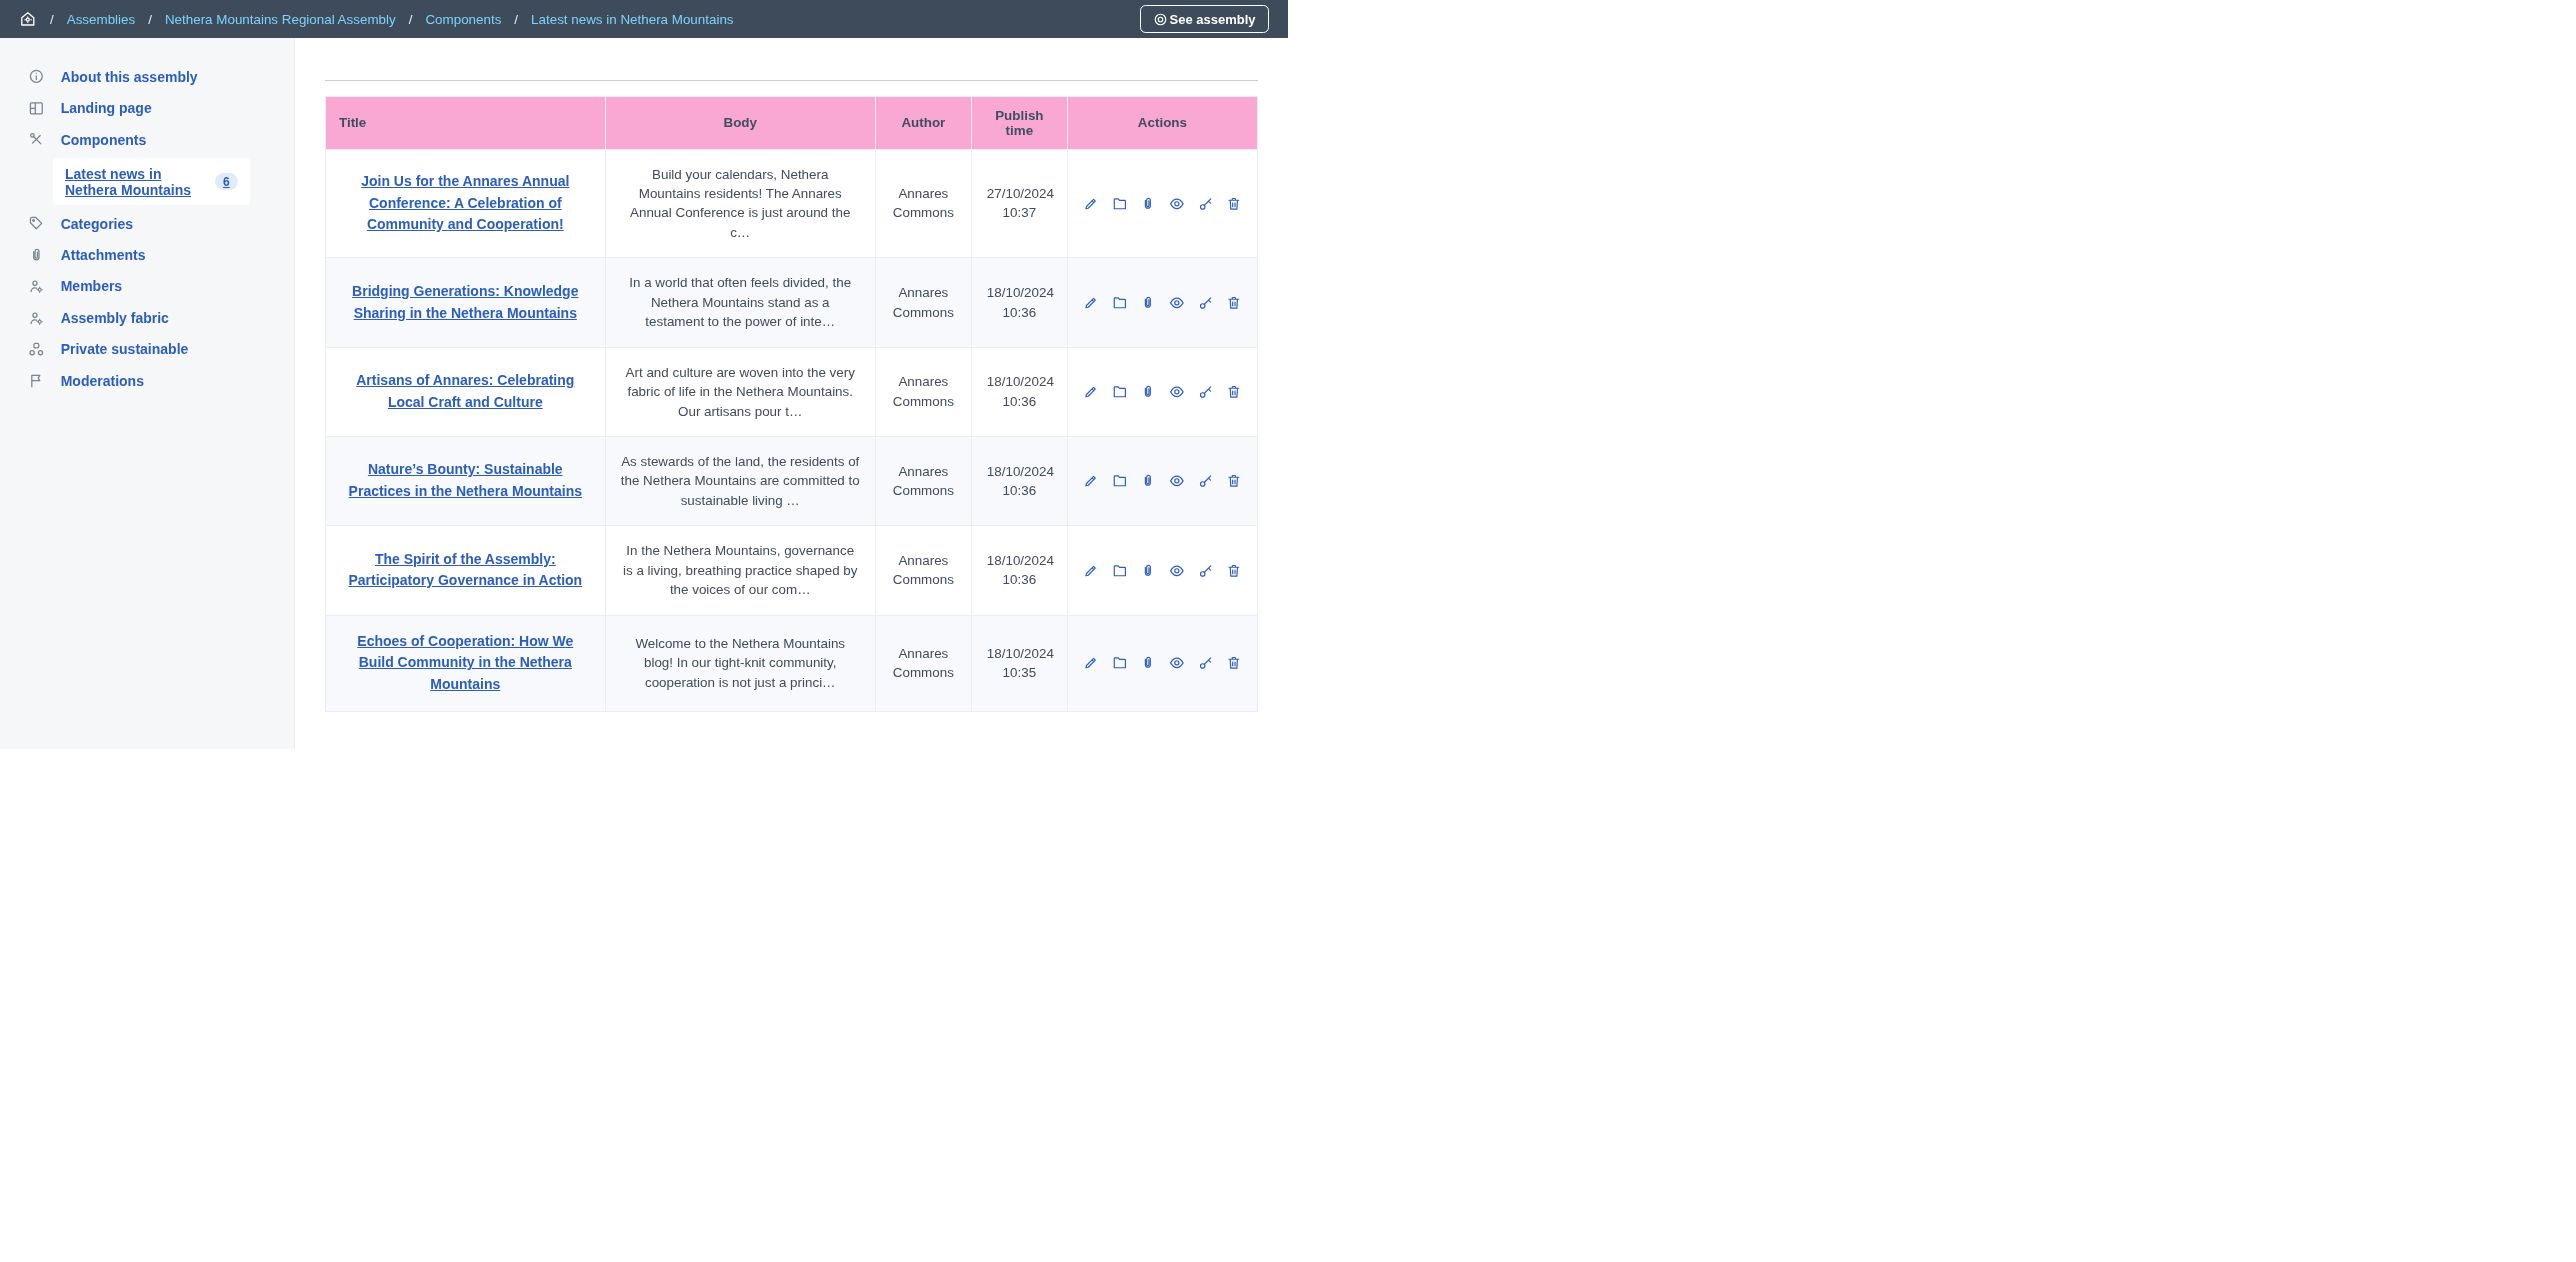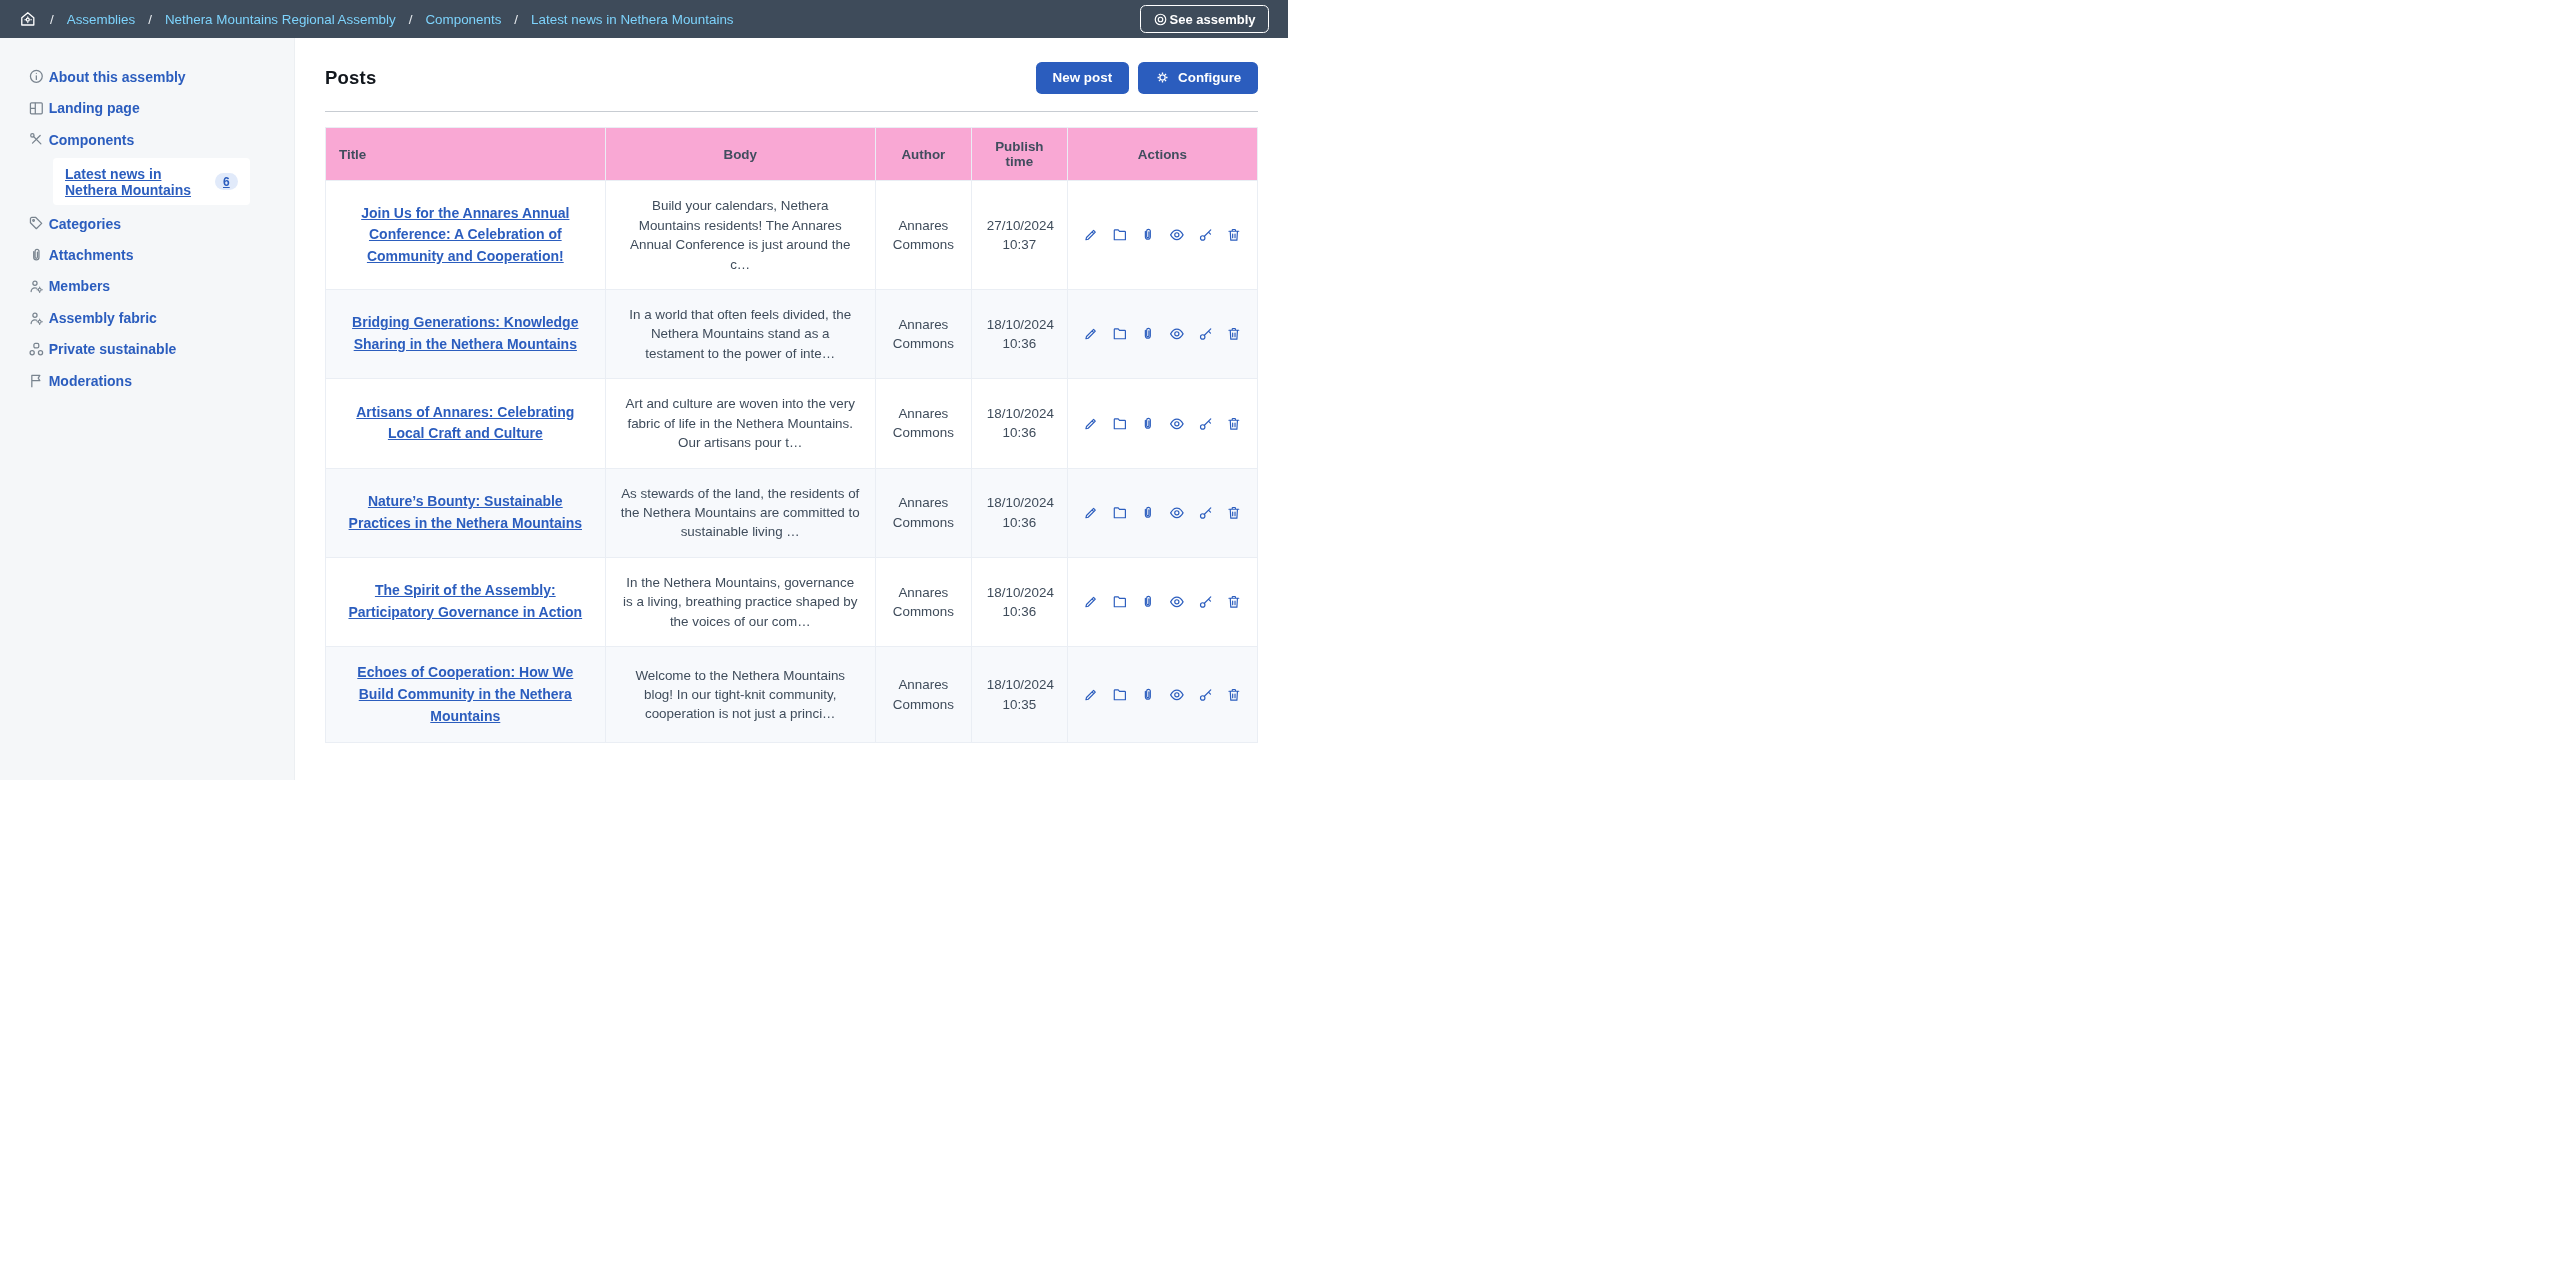--- a/index.html
+++ b/index.html
@@ -29,21 +29,21 @@
 
   
   .shell { display: flex; min-height: 594px; align-items: stretch; }
 
   
   .sidebar {
     width: 295px; flex: 0 0 295px; background: #f5f7f9;
     border-right: 0.9px solid #eceff2; padding: 23px 0 18.5px;
   }
   .side-item {
-    display: flex; align-items: center; gap: 4px;
+    display: flex; align-items: center; gap: 16px;
     padding: 7.4px 15px 7.4px 28px; cursor: pointer; text-decoration: none;
   }
   .side-item .s-icon { color: #79848f; flex: 0 0 auto; }
   .side-item .s-label { color: #2b5dbe; font-size: 14px; font-weight: 600; }
   .side-subitem {
     background: #fff; border-radius: 3.7px; margin: 2.8px 44px 2.8px 53px;
     padding: 7.4px 12px; display: flex; align-items: center; gap: 10.2px; cursor: pointer;
   }
   .side-subitem .sub-label {
     color: #2b5dbe; font-size: 14px; font-weight: 700; text-decoration: underline;
@@ -266,36 +266,20 @@
       <span class="s-icon">
           <svg width="16.7" height="16.7" viewBox="0 0 24 24">
             <use href="#i-flag"></use>
           </svg>
         </span>
       <span class="s-label">Moderations</span>
     </a>
   </aside>
 
   <main class="main">
-    <div class="main-header">
-      <h1 class="page-title">Posts</h1>
-      <div class="header-actions">
-        <button class="btn-primary">
-          <span>New post</span>
-        </button>
-        <button class="btn-primary">
-          <span>
-            <svg width="15" height="15" viewBox="0 0 24 24">
-                <use href="#i-gear"></use>
-              </svg>
-          </span>
-          <span>Configure</span>
-        </button>
-      </div>
-    </div>
     <hr class="rule">
 
     <table class="posts">
       <colgroup>
         <col style="width:30%">
           <col style="width:29%">
           <col style="width:10.3%">
           <col style="width:10.3%">
           <col style="width:20.4%">
       </colgroup>

